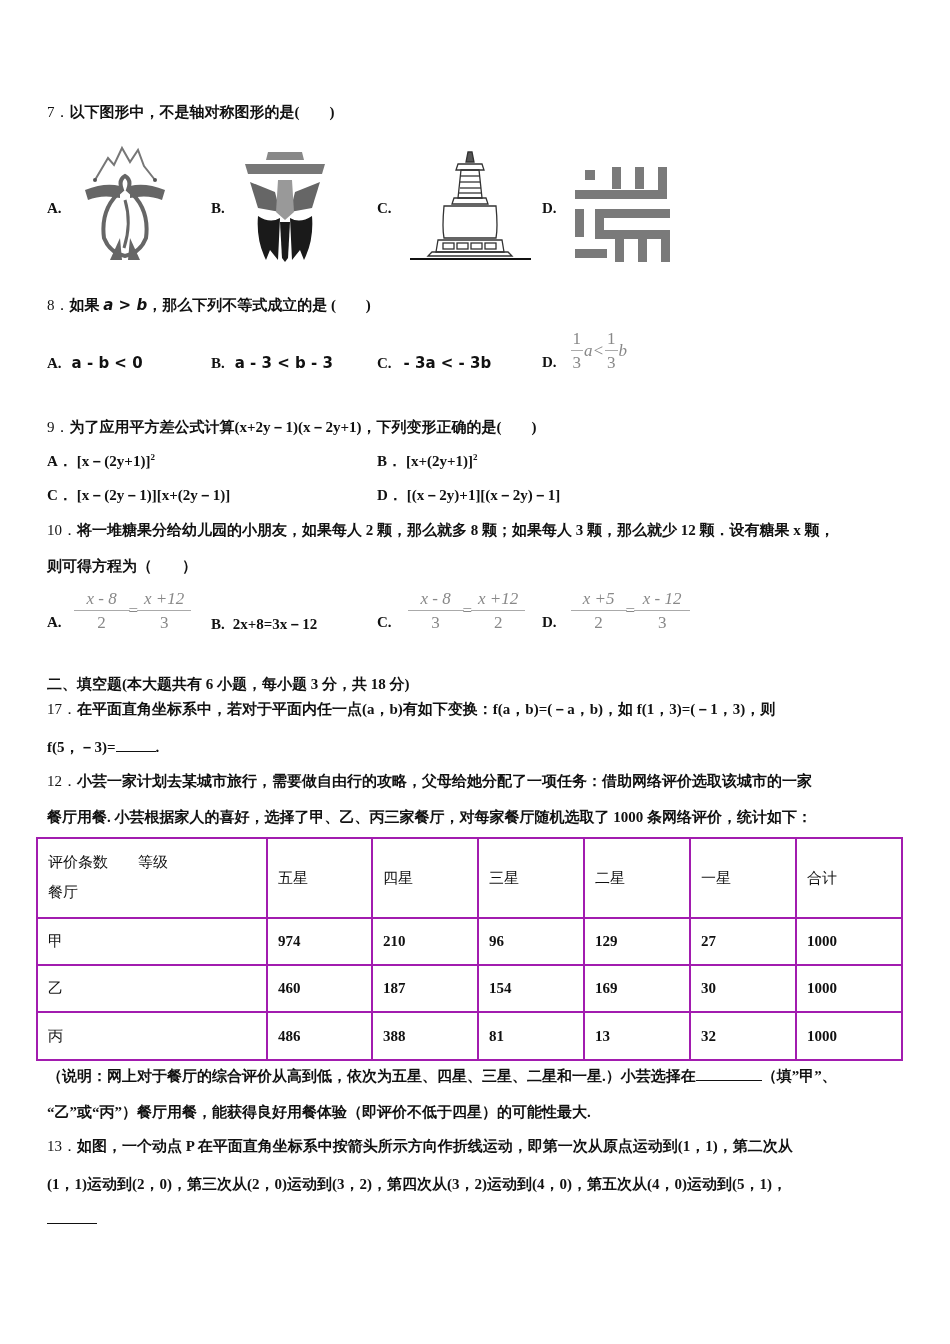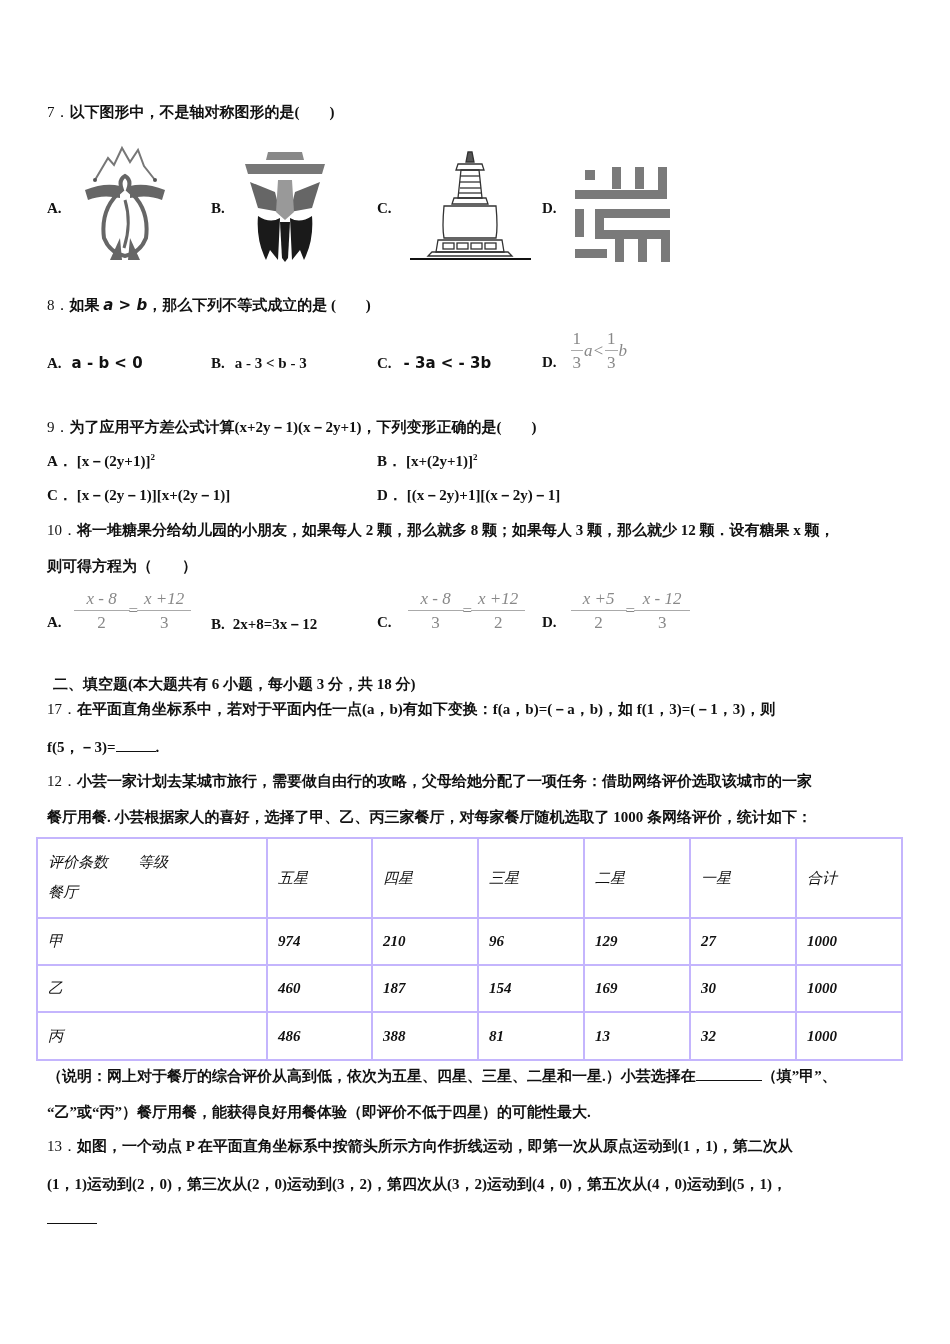--- a/index.html
+++ b/index.html
@@ -10,21 +10,21 @@
   .qn { font-weight:normal; }
   .opt-label { font-weight:bold; font-size:15px; }
   .sans-b { font-family:"DejaVu Sans", "Liberation Sans", sans-serif; font-weight:bold; font-size:15px; }
   .frac { display:inline-flex; flex-direction:column; align-items:center; vertical-align:middle;
           color:#888; font-family:"Liberation Serif", serif; font-size:17px; font-weight:normal; line-height:1; }
   .frac .num { padding:0 2px 3px 2px; border-bottom:1px solid #aaa; }
   .frac .den { padding-top:3px; }
   .eq-gray { color:#888; font-size:17px; font-weight:normal; vertical-align:middle; margin:0 1px; }
   .var { font-style:italic; }
   table.rt { position:absolute; left:36px; top:837px; border-collapse:collapse; font-size:15px; }
-  table.rt td { border:2px solid #c4b5fd; padding:0 0 0 10px; vertical-align:middle;font-style:italic; }
+  table.rt td { border:2px solid #a21caf; padding:0 0 0 10px; vertical-align:middle; }
   table.rt td.num { font-weight:bold; }
   .blank { display:inline-block; border-bottom:1.5px solid #111; vertical-align:baseline; }
   .fig { position:absolute; }
 </style>
 </head>
 <body>
 
 <div class="abs q" style="left:47px; top:103px;">
   <span class="qn">7．</span><span>以下图形中，不是轴对称图形的是(　　)</span>
 </div>
@@ -98,21 +98,21 @@
 <div class="abs q" style="left:47px; top:296px;">
   <span class="qn">8．</span><span>如果 </span><span class="sans-b var">a &gt; b</span><span>，那么下列不等式成立的是 (　　)</span>
 </div>
 
 <div class="abs" style="left:47px; top:354px;">
   <span class="opt-label">A.</span>
   <span class="sans-b" style="margin-left:6px;">a - b  &lt; 0</span>
 </div>
 <div class="abs" style="left:211px; top:354px;">
   <span class="opt-label">B.</span>
-  <span class="sans-b" style="margin-left:6px;font-family:Liberation Serif, serif;">a - 3 &lt; b - 3</span>
+  <span class="sans-b" style="margin-left:6px;">a - 3 &lt; b - 3</span>
 </div>
 <div class="abs" style="left:377px; top:354px;">
   <span class="opt-label">C.</span>
   <span class="sans-b" style="margin-left:8px;">- 3a &lt;  - 3b</span>
 </div>
 <div class="abs" style="left:542px; top:330px;">
   <span class="opt-label" style="display:inline-block; margin-top:24px; vertical-align:top;">D.</span>
   <span class="frac" style="margin-left:10px;">
       <span class="num">1</span>
       <span class="den">3</span>
@@ -170,21 +170,21 @@
   <span class="opt-label" style="display:inline-block; vertical-align:top; margin-top:24px;">D.</span>
   <span class="frac" style="margin-left:12px; width:52px;">
       <span class="num var" style="width:100%; text-align:center;">x +5</span>
       <span class="den">2</span>
     </span><span class="eq-gray">=</span><span class="frac" style="width:52px;">
       <span class="num var" style="width:100%; text-align:center;">x - 12</span>
       <span class="den">3</span>
     </span>
 </div>
 
-<div class="abs q" style="left:47px; top:675px;margin-left:6px;">二、填空题(本大题共有 6 小题，每小题 3 分，共 18 分)</div>
+<div class="abs q" style="left:47px; top:675px;">二、填空题(本大题共有 6 小题，每小题 3 分，共 18 分)</div>
 
 <div class="abs q" style="left:47px; top:700px;">
   <span class="qn">17．</span><span>在平面直角坐标系中，若对于平面内任一点(a，b)有如下变换：f(a，b)=(－a，b)，如 f(1，3)=(－1，3)，则</span>
 </div>
 <div class="abs q" style="left:47px; top:738px;">
   <span>f(5，－3)=</span><span class="blank" style="width:40px;"></span><span>.</span>
 </div>
 
 <div class="abs q" style="left:47px; top:772px;">
   <span class="qn">12．</span><span>小芸一家计划去某城市旅行，需要做自由行的攻略，父母给她分配了一项任务：借助网络评价选取该城市的一家</span>

